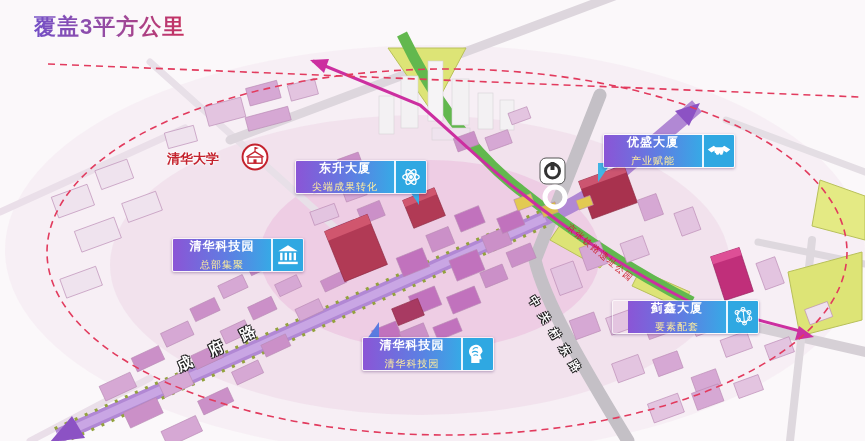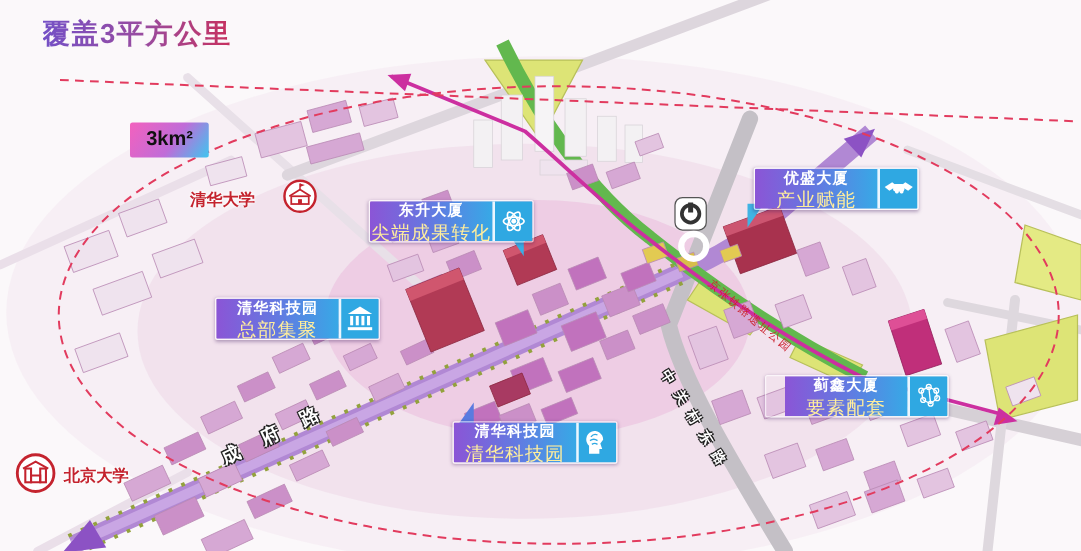--- a/index.html
+++ b/index.html
@@ -11,34 +11,34 @@
          background:linear-gradient(90deg,#7450c6 0%,#9a4b9e 55%,#c7305e 100%);
          -webkit-background-clip:text;background-clip:text;color:transparent;-webkit-text-fill-color:transparent;}
 
   .area-badge{position:absolute;left:104px;top:98px;padding:5px 13px;font-size:16px;font-weight:bold;color:#101010;
          background:linear-gradient(125deg,#f361be 0%,#c06cd8 55%,#3fc5ef 100%);border-radius:2px;}
 
   .uni{position:absolute;display:flex;align-items:center;gap:6px;}
   .uni-text{font-size:13px;font-weight:bold;color:#c4232e;white-space:nowrap;
             text-shadow:0 0 3px #fff,0 0 3px #fff;}
   .uni-icon{display:block;}
-  .uni-thu{left:152px;top:143px;gap:22px;}
+  .uni-thu{left:167px;top:143px;gap:22px;}
   .uni-pku{left:12px;top:362px;}
 
   .road-label{position:absolute;color:#fff;font-weight:bold;white-space:nowrap;
       text-shadow:-1px -1px 0 #222,1px -1px 0 #222,-1px 1px 0 #222,1px 1px 0 #222;}
   .road-chengfu{left:178px;top:358px;font-size:15px;letter-spacing:20px;transform:rotate(-26deg);transform-origin:left center;}
   .road-zgc{left:538px;top:293px;font-size:11px;letter-spacing:8px;transform:rotate(58deg);transform-origin:left top;}
 
   .callout{position:absolute;display:flex;align-items:stretch;height:32px;border-radius:2px;overflow:hidden;
            border:1px solid rgba(255,255,255,.65);box-shadow:0 1px 3px rgba(60,20,90,.35);}
   .callout-text{width:94px;display:flex;flex-direction:column;justify-content:space-between;align-items:center;
            background:linear-gradient(90deg,#8b55d6 0%,#5f7de2 55%,#37a9e6 100%);padding:1px 2px;}
   .callout-name{font-size:12px;font-weight:bold;color:#fff;letter-spacing:1px;line-height:13px;white-space:nowrap;}
-  .callout-sub{font-size:15px;color:#ffee9c;letter-spacing:1px;line-height:11px;white-space:nowrap;}
+  .callout-sub{font-size:10px;color:#ffee9c;letter-spacing:1px;line-height:11px;white-space:nowrap;}
   .callout-icon{width:30px;background:#2fa8e2;border-left:2px solid #eaf6ff;display:flex;align-items:center;justify-content:center;}
   .co-dongsheng{left:295px;top:160px;}
   .co-thupark{left:172px;top:238px;}
   .co-yousheng{left:603px;top:134px;}
   .co-jixin{left:612px;top:300px;padding-left:15px;}
   .co-zhiyuan{left:362px;top:337px;}
 
   .tail{position:absolute;width:0;height:0;}
   .tail-yousheng{left:598px;top:163px;border-top:19px solid #40b4e4;border-right:13px solid transparent;}
   .tail-dongsheng{left:409px;top:190px;border-top:15px solid #38aee6;border-left:10px solid transparent;}
@@ -230,46 +230,33 @@
 
     <text x="566" y="228" transform="rotate(40 566 228)" font-size="9" fill="#cc2430" letter-spacing="1.5" font-family="Liberation Sans, sans-serif">京张铁路遗址公园</text>
 
     <g>
       <ellipse cx="447" cy="252" rx="400" ry="183" fill="none" stroke="#e23b5e" stroke-width="1.6" stroke-dasharray="7 5"></ellipse>
       <line x1="48" y1="64" x2="860" y2="97" stroke="#e23b5e" stroke-width="1.6" stroke-dasharray="7 5"></line>
     </g>
   </svg>
 
   <h1 class="title">覆盖3平方公里</h1>
-  <div class="area-badge">3km²</div>
 
   <div class="uni uni-thu">
     <span class="uni-text">清华大学</span>
     <span class="uni-icon">
       <svg width="28" height="28" viewBox="0 0 36 36">
         <circle cx="18" cy="18" r="16" fill="#fff" stroke="#c4232e" stroke-width="2.5"></circle>
         <path d="M7 18 L18 11 L29 18" fill="none" stroke="#c4232e" stroke-width="1.8"></path>
         <rect x="9" y="18" width="18" height="8" fill="none" stroke="#c4232e" stroke-width="1.8"></rect>
         <rect x="16" y="21" width="4" height="5" fill="#c4232e"></rect>
         <line x1="18" y1="11" x2="18" y2="5" stroke="#c4232e" stroke-width="1.5"></line>
         <polygon points="18,5 23,6.5 18,8.5" fill="#c4232e"></polygon>
       </svg>
     </span>
-  </div>
-  <div class="uni uni-pku">
-    <span class="uni-icon">
-      <svg width="33" height="33" viewBox="0 0 36 36">
-        <circle cx="18" cy="18" r="16" fill="#fff" stroke="#c4232e" stroke-width="2.5"></circle>
-        <rect x="9" y="14" width="5" height="12" fill="none" stroke="#c4232e" stroke-width="1.8"></rect>
-        <rect x="22" y="14" width="5" height="12" fill="none" stroke="#c4232e" stroke-width="1.8"></rect>
-        <path d="M14 20 h8 v6 h-8 z" fill="none" stroke="#c4232e" stroke-width="1.8"></path>
-        <path d="M7 14 L18 8 L29 14" fill="none" stroke="#c4232e" stroke-width="1.8"></path>
-      </svg>
-    </span>
-    <span class="uni-text">北京大学</span>
   </div>
 
   <div class="road-label road-chengfu">成府路</div>
   <div class="road-label road-zgc">中关村东路</div>
 
   <i class="tail tail-dongsheng"></i>
   <i class="tail tail-yousheng"></i>
   <i class="tail tail-zhiyuan"></i>
 
   <div class="callout co-dongsheng">

